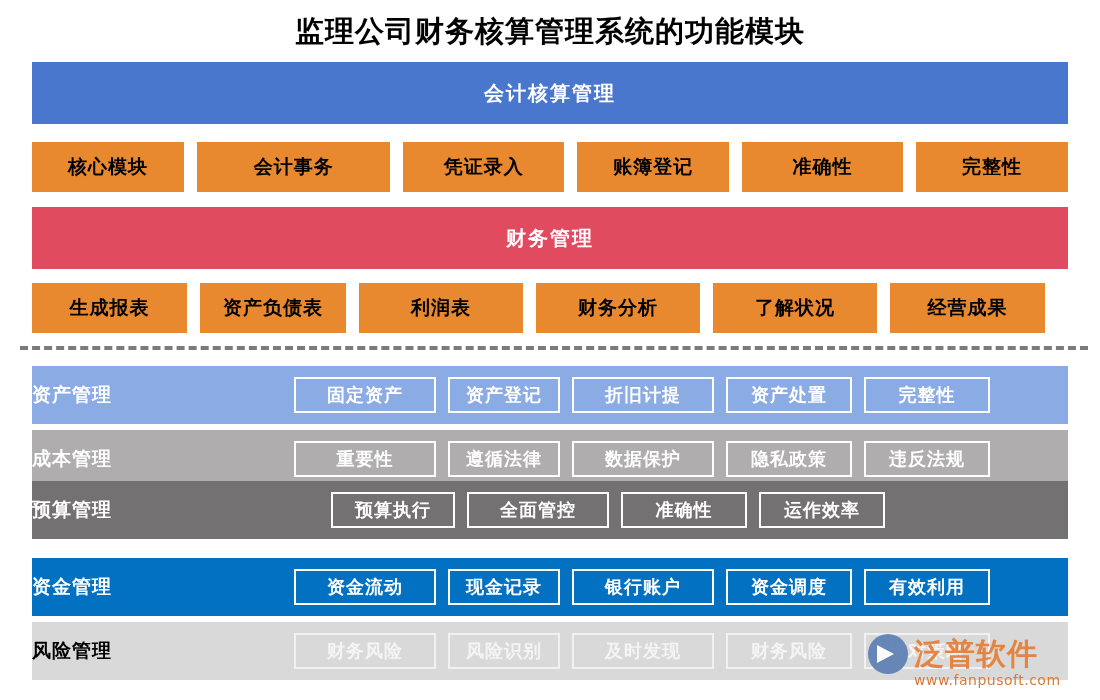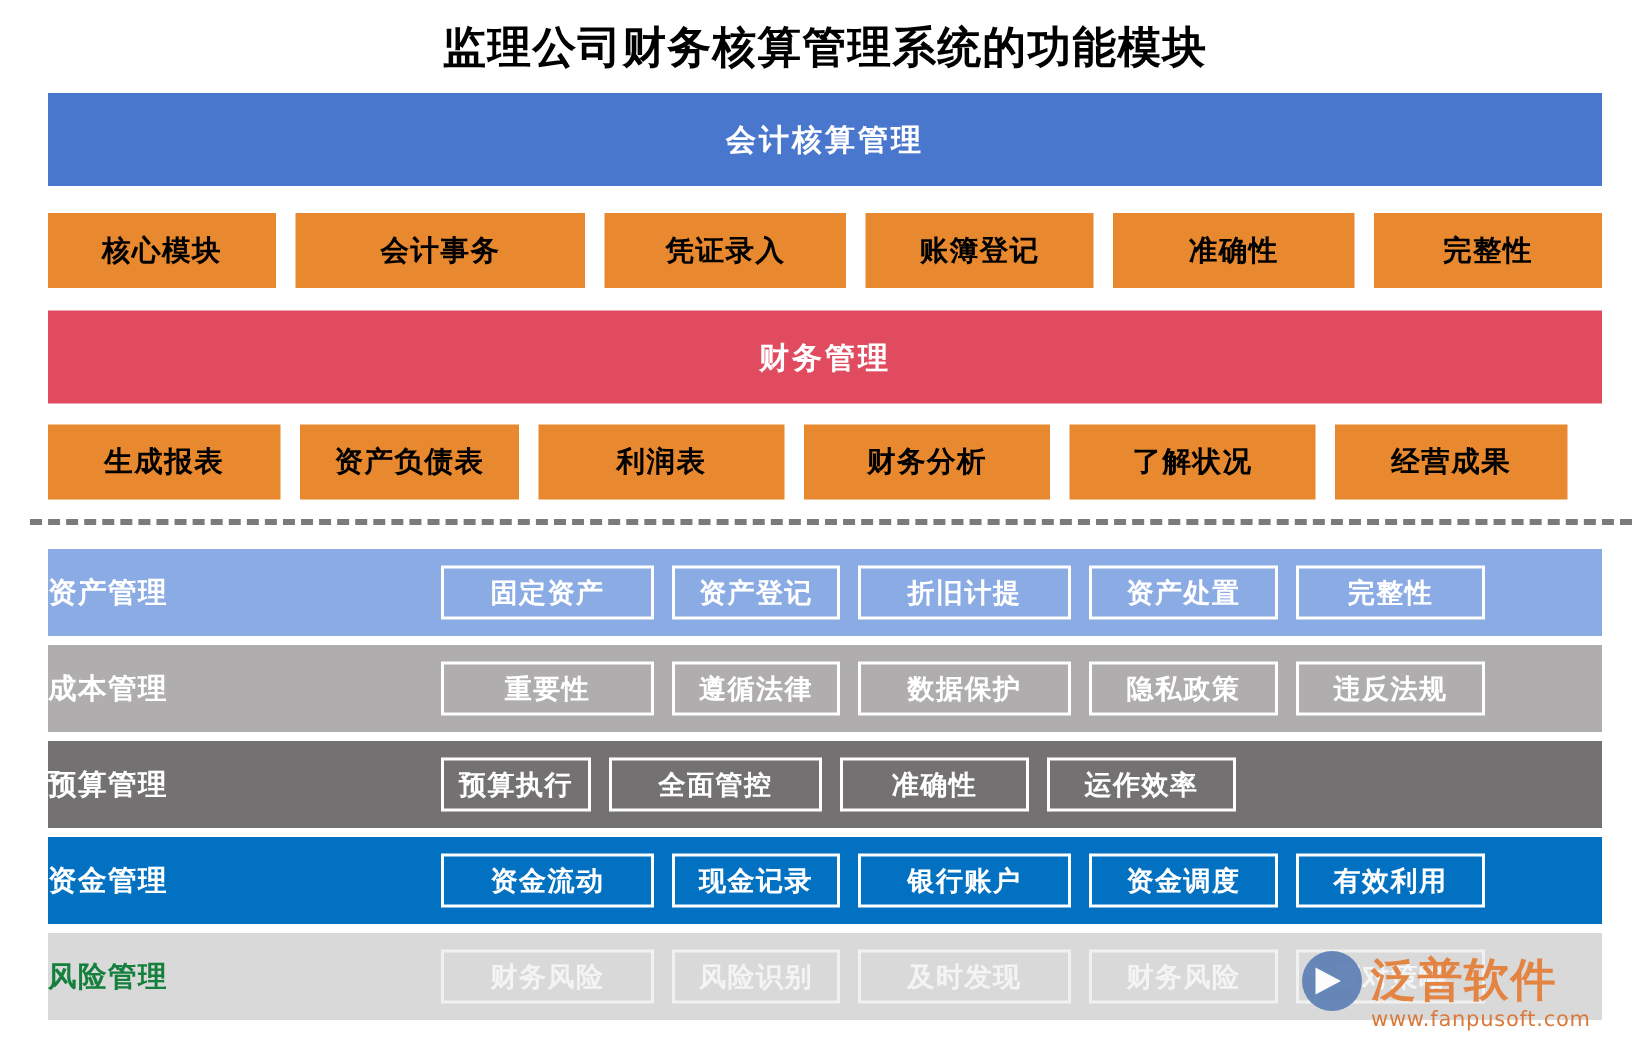--- a/index.html
+++ b/index.html
@@ -57,24 +57,24 @@
   .mchip{
     height:36px;border:2px solid #ffffff;color:#ffffff;
     display:flex;align-items:center;justify-content:center;
     font-size:18px;font-weight:bold;letter-spacing:1px;
     margin-right:12px;box-sizing:border-box;background:transparent;
   }
   .mchip:last-child{margin-right:0;}
 
   .row-asset{top:366px;background:#8babe4;}
   .row-cost{top:430px;background:#afadad;}
-  .row-budget{top:494px;background:#747172;}
+  .row-budget{top:481px;background:#747172;gap:37px;}
   .row-fund{top:558px;background:#0271c2;}
   .row-risk{top:622px;background:#d9d9d9;}
-  .row-risk .rlabel{color:#15803d;}
+  .row-risk .rlabel{color:#000000;}
   .row-risk .mchip{color:#f4f4f4;border-color:#f1f1f1;}
 
   
   .watermark{
     position:absolute;right:8px;bottom:6px;width:224px;height:66px;
     display:flex;flex-direction:column;align-items:flex-start;
     justify-content:center;pointer-events:none;
   }
   .wm-top{display:flex;align-items:center;gap:6px;}
   .wm-mark{
@@ -144,21 +144,21 @@
         <div class="mchip" style="width: 112px;">遵循法律</div>
         <div class="mchip" style="width: 142px;">数据保护</div>
         <div class="mchip" style="width: 126px;">隐私政策</div>
         <div class="mchip" style="width: 126px;">违反法规</div>
       </div>
   </div>
 
   <div class="modrow row-budget">
     <div class="rlabel">预算管理</div>
     <div class="rchips">
-        <div class="mchip" style="width: 100px;">预算执行</div>
+        <div class="mchip" style="width: 124px;">预算执行</div>
         <div class="mchip" style="width: 142px;">全面管控</div>
         <div class="mchip" style="width: 126px;">准确性</div>
         <div class="mchip" style="width: 126px;">运作效率</div>
       </div>
   </div>
 
   <div class="modrow row-fund">
     <div class="rlabel">资金管理</div>
     <div class="rchips">
         <div class="mchip" style="width: 142px;">资金流动</div>

